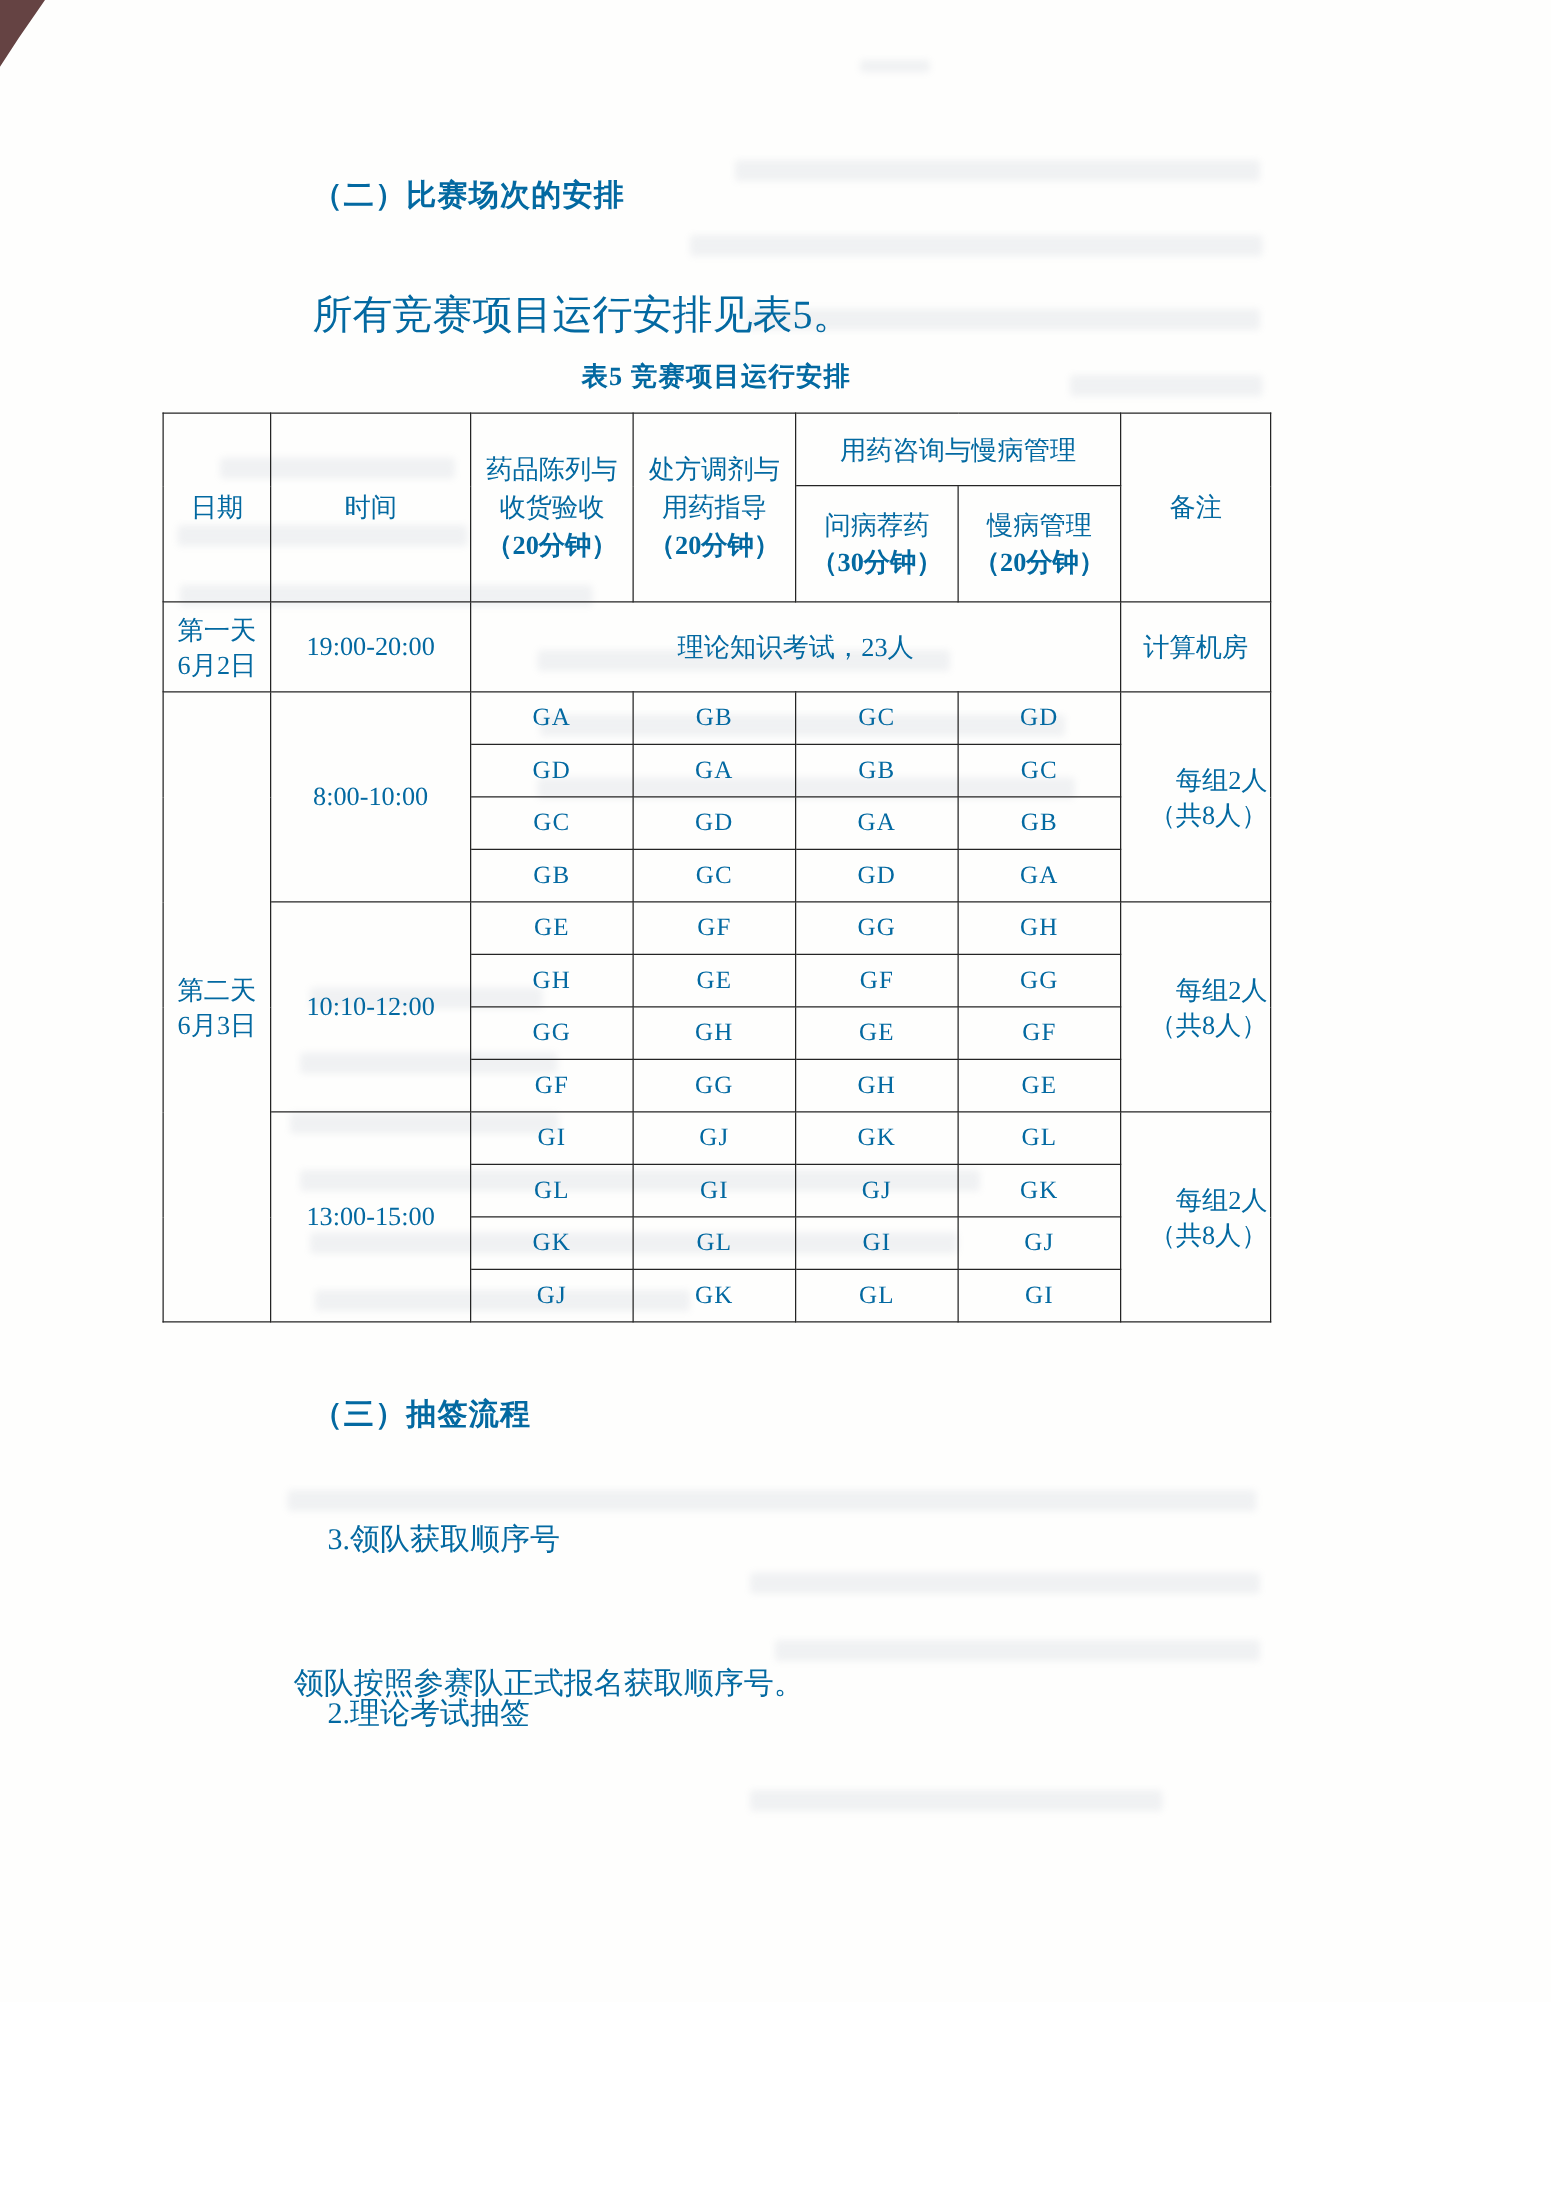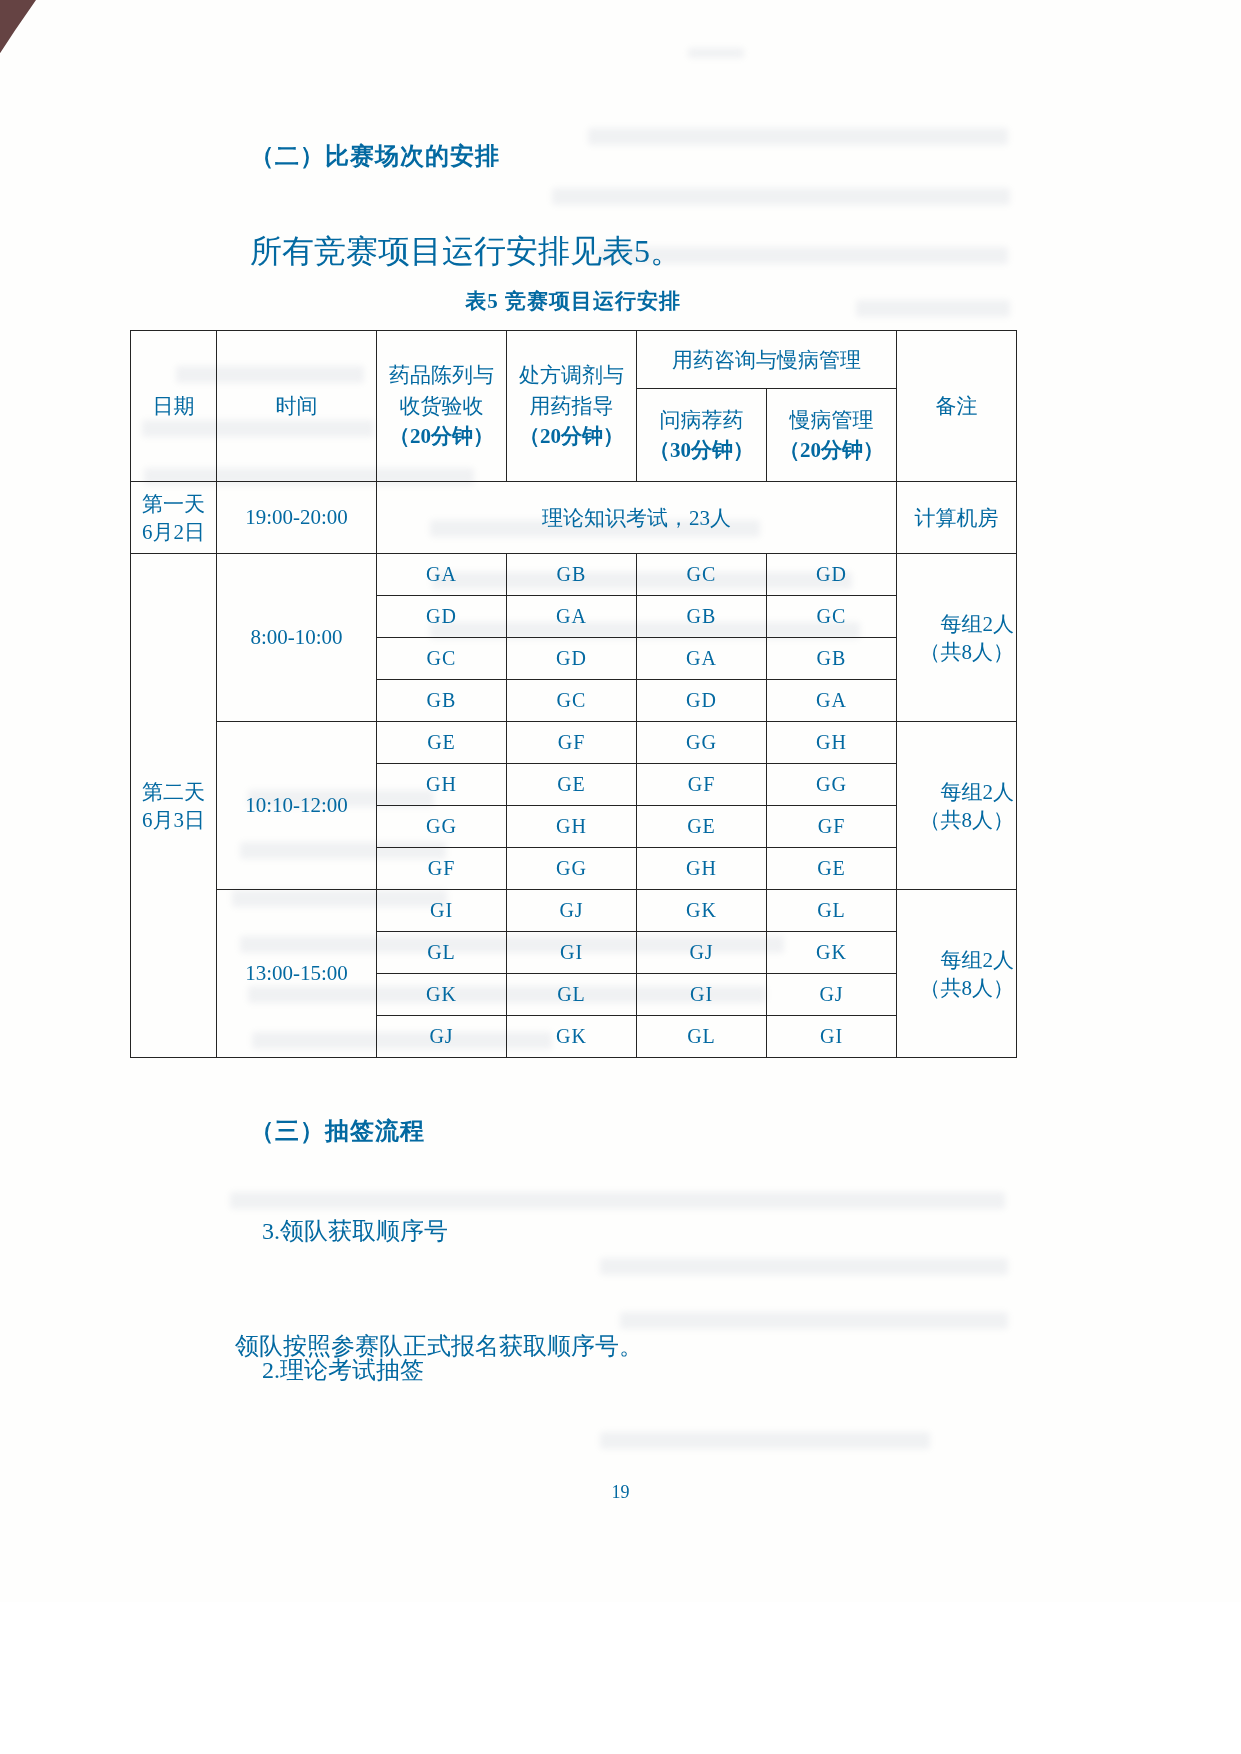--- a/index.html
+++ b/index.html
@@ -249,15 +249,14 @@
     </tbody>
   </table>
 
   <div class="h3">（三）抽签流程</div>
 
   <div class="item-h i1">3.领队获取顺序号</div>
   <div class="para p1">领队按照参赛队正式报名获取顺序号。</div>
 
   <div class="item-h i2">2.理论考试抽签</div>
 
-  <div class="page-num">19</div>
 
 </div>
 
 </body></html>

